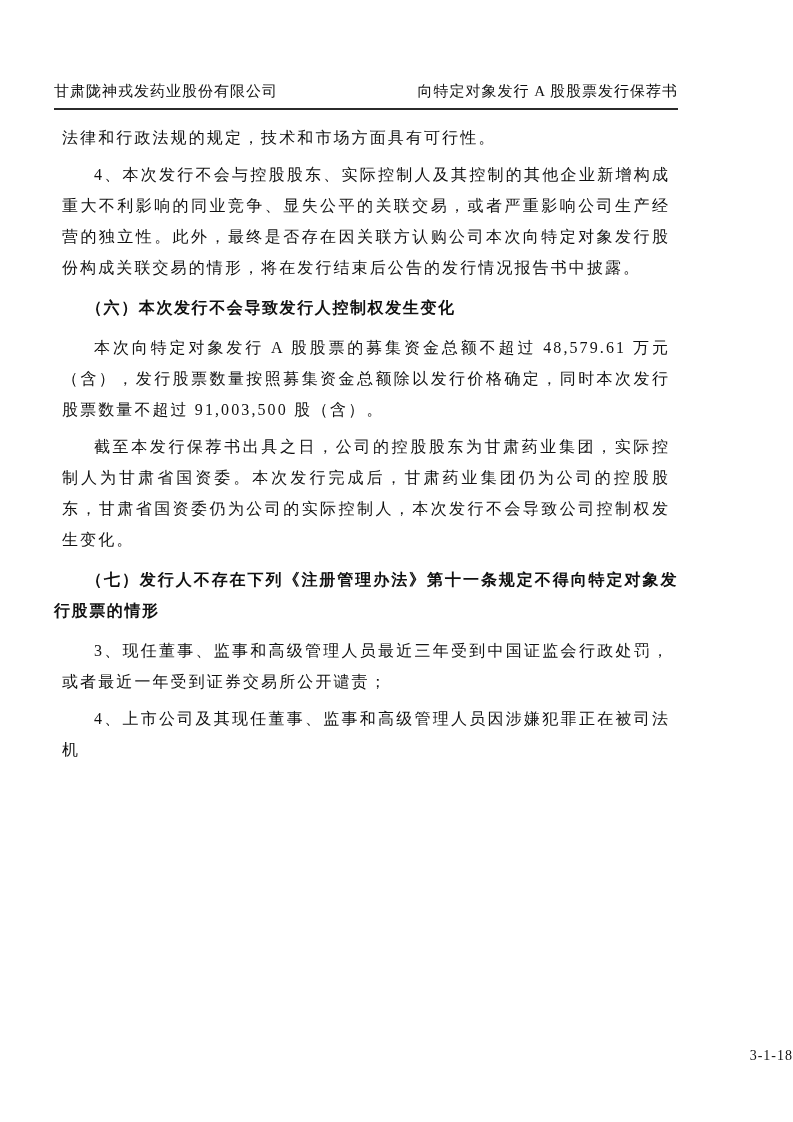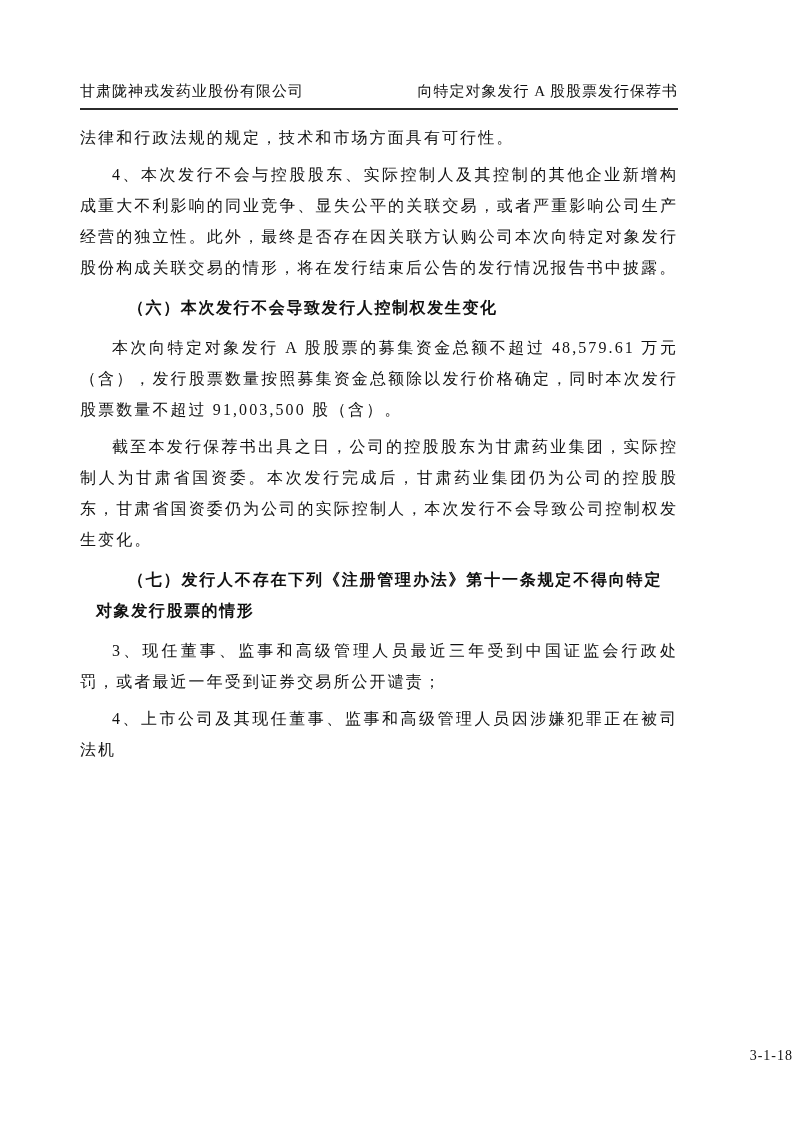--- a/index.html
+++ b/index.html
@@ -7,21 +7,21 @@
     padding: 0;
     background: #ffffff;
   }
   .page {
     position: relative;
     width: 793px;
     height: 1122px;
     margin: 0 auto;
     background: #ffffff;
     box-sizing: border-box;
-    padding: 50px 115px 0 80px;
+    padding: 50px 115px 0 54px;
     color: #111111;
     font-family: "Liberation Serif", "DejaVu Serif", serif;
     overflow: hidden;
   }
   .header {
     display: flex;
     justify-content: space-between;
     align-items: flex-end;
     border-bottom: 2px solid #2b2b2b;
     padding-bottom: 7px;
@@ -32,31 +32,31 @@
   .header .company { text-align: left; }
   .header .doc-title { text-align: center; margin-top: 32px; }
   .content {
     margin-top: 12px;
     text-align: justify;
   }
   .content p {
     font-size: 16px;
     line-height: 31px;
     letter-spacing: 2.1px;
-    margin: 6px 0;
+    margin: 6px 8px;
     text-indent: 2em;
   }
   .content p.no-indent {
     text-indent: 0;
   }
   .content p.heading {
     font-family: "Liberation Sans", "DejaVu Sans", sans-serif;
     font-weight: bold;
     letter-spacing: 1.6px;
-    margin: 9px 16px;
+    margin: 9px 0;
   }
   .footer {
     position: absolute;
     left: 0;
     right: 0;
     bottom: 58px;
     text-align: right;
     font-size: 14px;
     letter-spacing: 1px;
   }

